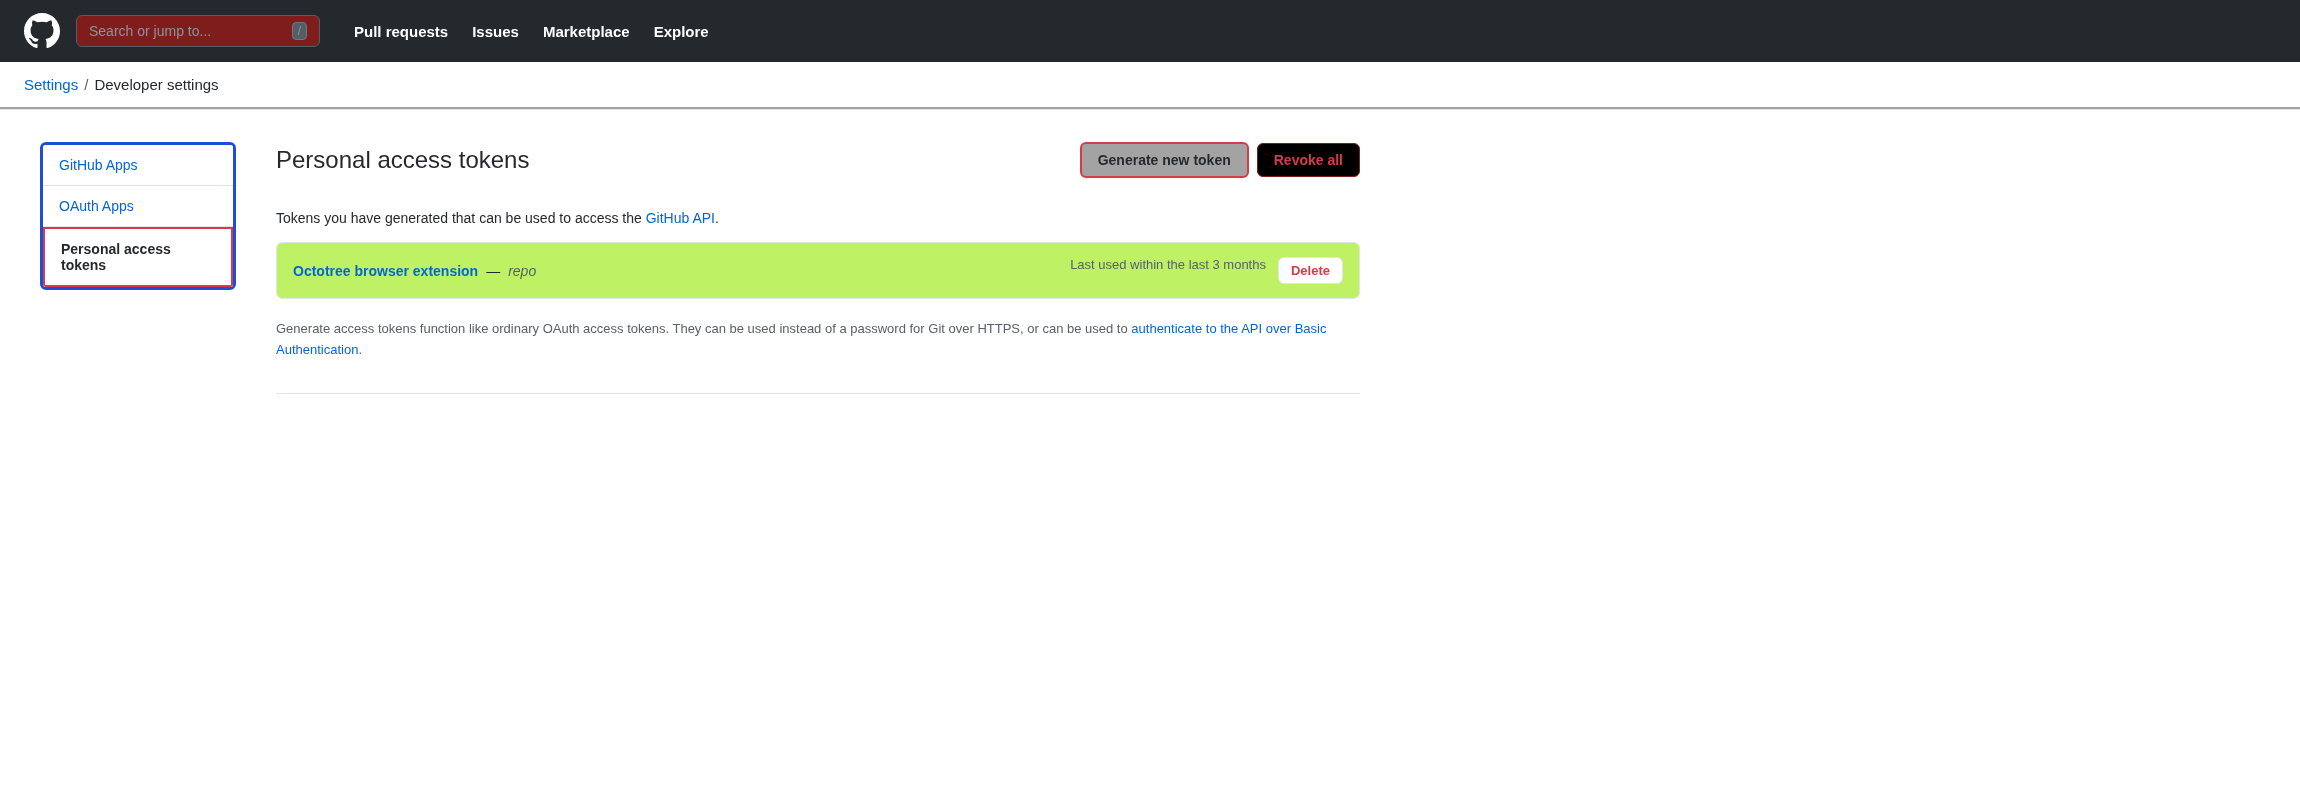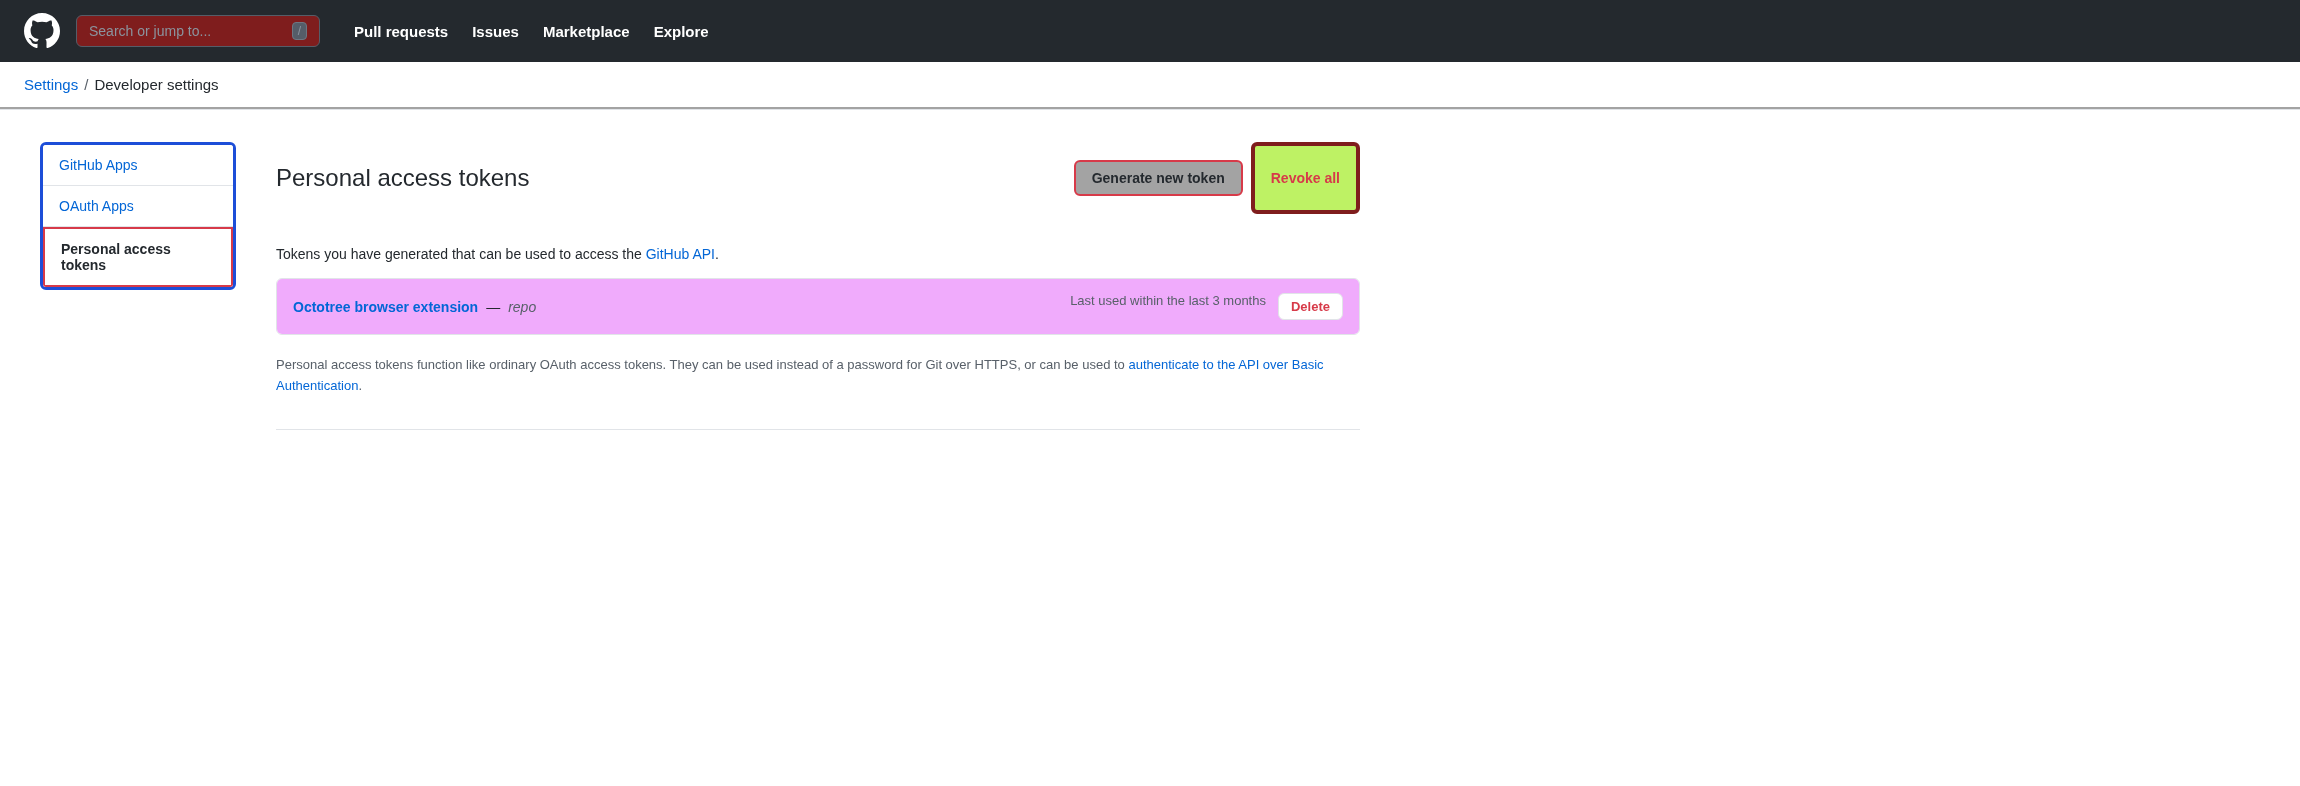--- a/index.html
+++ b/index.html
@@ -127,26 +127,26 @@
       padding: 8px 16px;
       font-size: 14px;
       font-weight: 600;
       color: #24292e;
       background: #a3a3a3;
       border: 2px solid #d73a49;
       border-radius: 6px;
       cursor: pointer;
     }
     .btn-revoke {
-      padding: 24px 16px;
+      padding: 8px 16px;
       font-size: 14px;
       font-weight: 600;
       color: #d73a49;
-      background: #bef264;
-      border: 4px solid #7f1d1d;
+      background: #000000;
+      border: 1px solid #7f1d1d;
       border-radius: 6px;
       cursor: pointer;
     }
 
     .description-text {
       font-size: 14px;
       color: #24292e;
       margin-bottom: 16px;
       margin-top: 32px;
     }
@@ -157,21 +157,21 @@
       border: 1px solid #e1e4e8;
       border-radius: 6px;
       overflow: hidden;
       margin-bottom: 20px;
     }
     .token-row {
       display: flex;
       align-items: center;
       justify-content: space-between;
       padding: 14px 16px;
-      background: #f0abfc;
+      background: #bef264;
       gap: 32px;
     }
     .token-info {
       display: flex;
       align-items: center;
       gap: 8px;
     }
     .token-name {
       color: #0366d6;
       text-decoration: none;
@@ -299,19 +299,19 @@
             <span class="token-scope">repo</span>
           </div>
           <div class="token-meta">
             <span>Last used within the last 3 months</span>
             <button class="btn-delete">Delete</button>
           </div>
         </div>
       </div>
 
       <p class="footer-text">
-        <span>Personal access tokens function like ordinary OAuth access tokens. They can be used instead of a password for Git over HTTPS, or can be used to </span><a href="#">authenticate to the API over Basic Authentication</a><span>.</span>
+        <span>Generate access tokens function like ordinary OAuth access tokens. They can be used instead of a password for Git over HTTPS, or can be used to </span><a href="#">authenticate to the API over Basic Authentication</a><span>.</span>
       </p>
 
       <div class="bottom-divider"></div>
     </div>
   </div>
 </div>
 
 </body></html>

